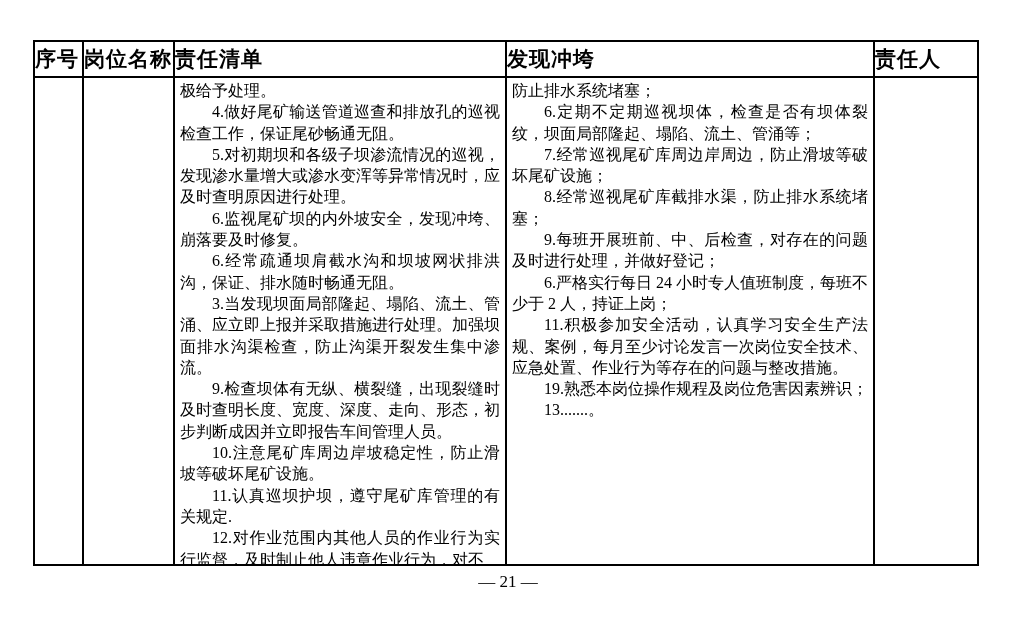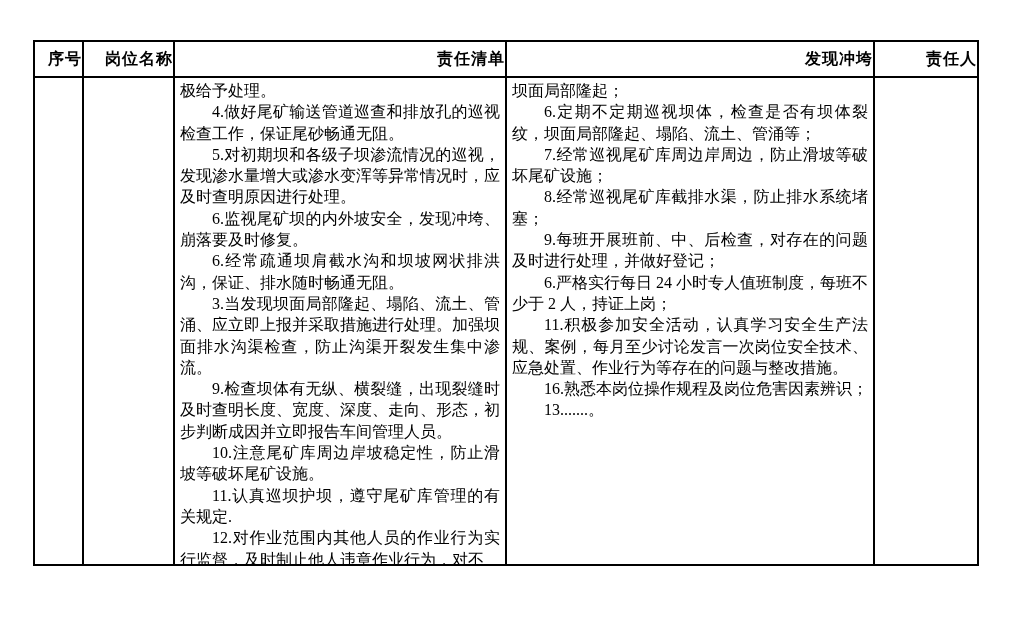--- a/index.html
+++ b/index.html
@@ -24,23 +24,23 @@
     border-collapse: collapse;
     table-layout: fixed;
   }
   table.doc-table th,
   table.doc-table td {
     border: 2px solid #000000;
     padding: 0;
   }
   table.doc-table th {
     height: 34px;
-    font-size: 16px;
+    font-size: 21px;
     font-weight: bold;
-    text-align: right;
+    text-align: left;
     vertical-align: middle;
     letter-spacing: 1px;
   }
   table.doc-table td {
     vertical-align: top;
     border-radius: 14px;
   }
   .cell-content {
     height: 484px;
     overflow: hidden;
@@ -104,32 +104,33 @@
               <p class="para indent">6.经常疏通坝肩截水沟和坝坡网状排洪沟，保证、排水随时畅通无阻。</p>
               <p class="para indent">3.当发现坝面局部隆起、塌陷、流土、管涌、应立即上报并采取措施进行处理。加强坝面排水沟渠检查，防止沟渠开裂发生集中渗流。</p>
               <p class="para indent">9.检查坝体有无纵、横裂缝，出现裂缝时及时查明长度、宽度、深度、走向、形态，初步判断成因并立即报告车间管理人员。</p>
               <p class="para indent">10.注意尾矿库周边岸坡稳定性，防止滑坡等破坏尾矿设施。</p>
               <p class="para indent">11.认真巡坝护坝，遵守尾矿库管理的有关规定.</p>
               <p class="para indent">12.对作业范围内其他人员的作业行为实行监督，及时制止他人违章作业行为，对不</p>
             </div>
         </td>
         <td>
           <div class="cell-content">
-              <p class="para">坝面局部隆起；</p>
+              <p class="para">防止排水系统堵塞；</p>
               <p class="para indent">6.定期不定期巡视坝体，检查是否有坝体裂纹，坝面局部隆起、塌陷、流土、管涌等；</p>
               <p class="para indent">7.经常巡视尾矿库周边岸周边，防止滑坡等破坏尾矿设施；</p>
               <p class="para indent">8.经常巡视尾矿库截排水渠，防止排水系统堵塞；</p>
               <p class="para indent">9.每班开展班前、中、后检查，对存在的问题及时进行处理，并做好登记；</p>
               <p class="para indent">6.严格实行每日 24 小时专人值班制度，每班不少于 2 人，持证上岗；</p>
               <p class="para indent">11.积极参加安全活动，认真学习安全生产法规、案例，每月至少讨论发言一次岗位安全技术、应急处置、作业行为等存在的问题与整改措施。</p>
-              <p class="para indent">16.熟悉本岗位操作规程及岗位危害因素辨识；</p>
+              <p class="para indent">19.熟悉本岗位操作规程及岗位危害因素辨识；</p>
               <p class="para indent">13.......。</p>
             </div>
         </td>
         <td>
           <div class="cell-content"></div>
         </td>
       </tr>
     </tbody>
   </table>
 
+  <div class="footer">— 21 —</div>
 
 </div>
 
 </body></html>

